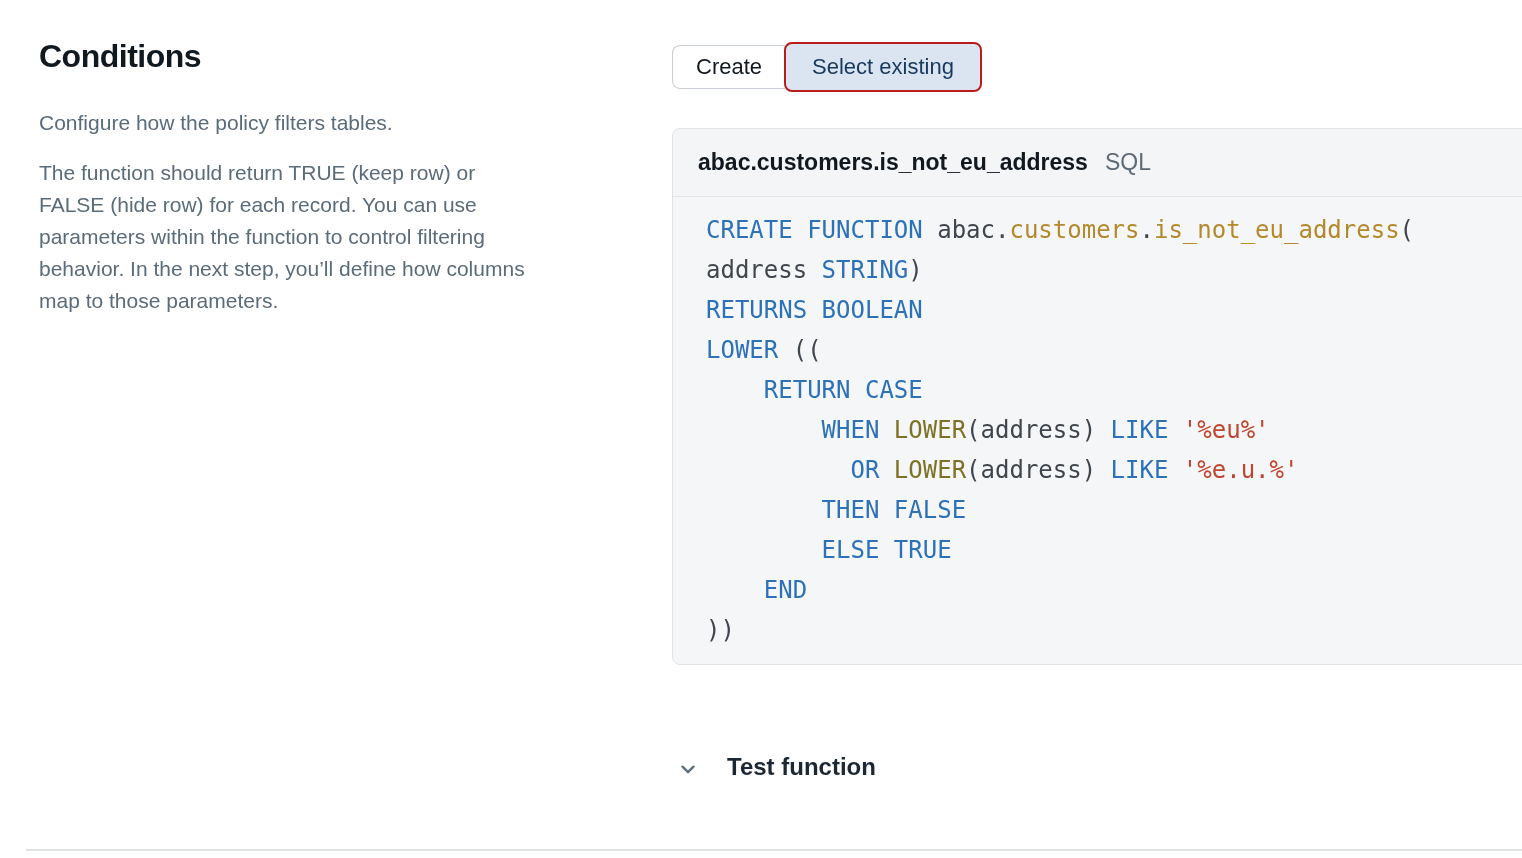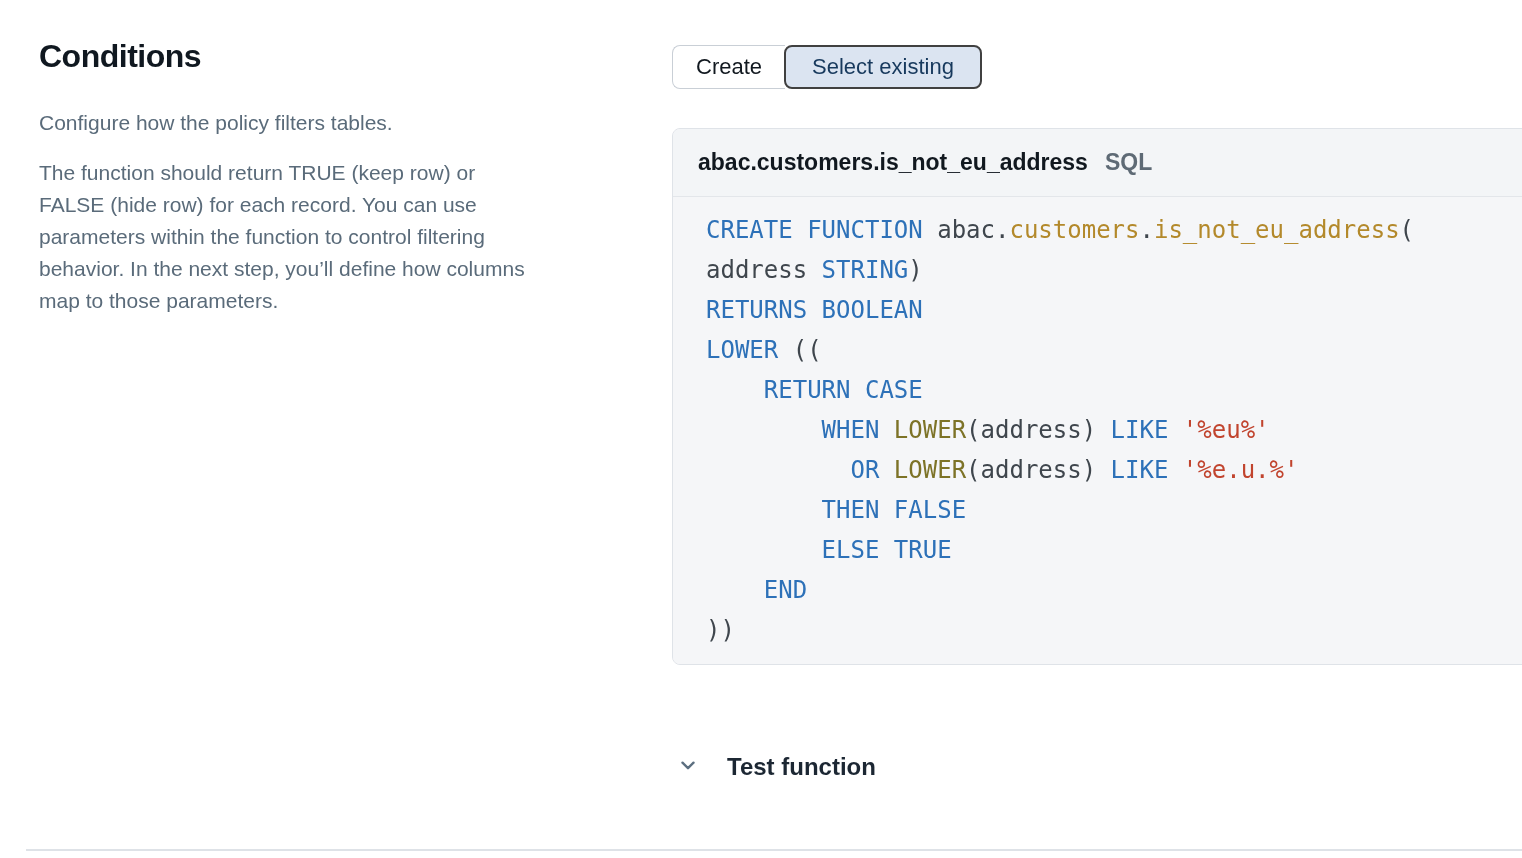--- a/index.html
+++ b/index.html
@@ -58,24 +58,24 @@
     background: #ffffff;
     border: 1px solid #c9cfd6;
     border-right: none;
     border-radius: 8px 0 0 8px;
     color: #11181f;
     height: 44px;
     padding: 0 23px;
   }
   .seg-btn.selected {
     background: #dbe4f1;
-    border: 2px solid #404040;
+    border: 2px solid #b91c1c;
     border-radius: 8px;
     color: #17395d;
-    height: 44px;
+    height: 50px;
     padding: 0 26px;
     margin-left: -1px;
   }
 
   
   .fn-card {
     position: absolute;
     left: 672px; top: 128px;
     width: 858px;           
     border: 1px solid #dfe3e8;
@@ -93,21 +93,20 @@
   }
   .fn-name {
     font-size: 23px;
     font-weight: bold;
     color: #11181f;
   }
   .fn-lang {
     font-size: 23px;
     color: #5e6a75;
     margin-left: 17px;
-    font-weight: bold;
   }
   .fn-code {
     padding: 13px 10px 14px 33px;
     background: #f5f6f8;
   }
   .code-line {
     font-family: "DejaVu Sans Mono", monospace;
     font-size: 24px;
     line-height: 40px;
     white-space: pre;
@@ -116,21 +115,21 @@
   .tok-id  { color: #b3892b; }
   .tok-fn  { color: #7d7327; }
   .tok-str { color: #c1442e; }
   .tok-pl  { color: #3f464d; }
 
   
   .test-fn-row {
     position: absolute;
     left: 672px; top: 753px;
     display: flex;
-    align-items: flex-start;
+    align-items: flex-end;
     cursor: pointer;
   }
   .chevron-wrap {
     width: 24px; height: 24px;
     margin-left: 4px;
     display: flex; align-items: center; justify-content: center;
   }
   .test-fn-label {
     margin-left: 27px;
     font-size: 24px;

